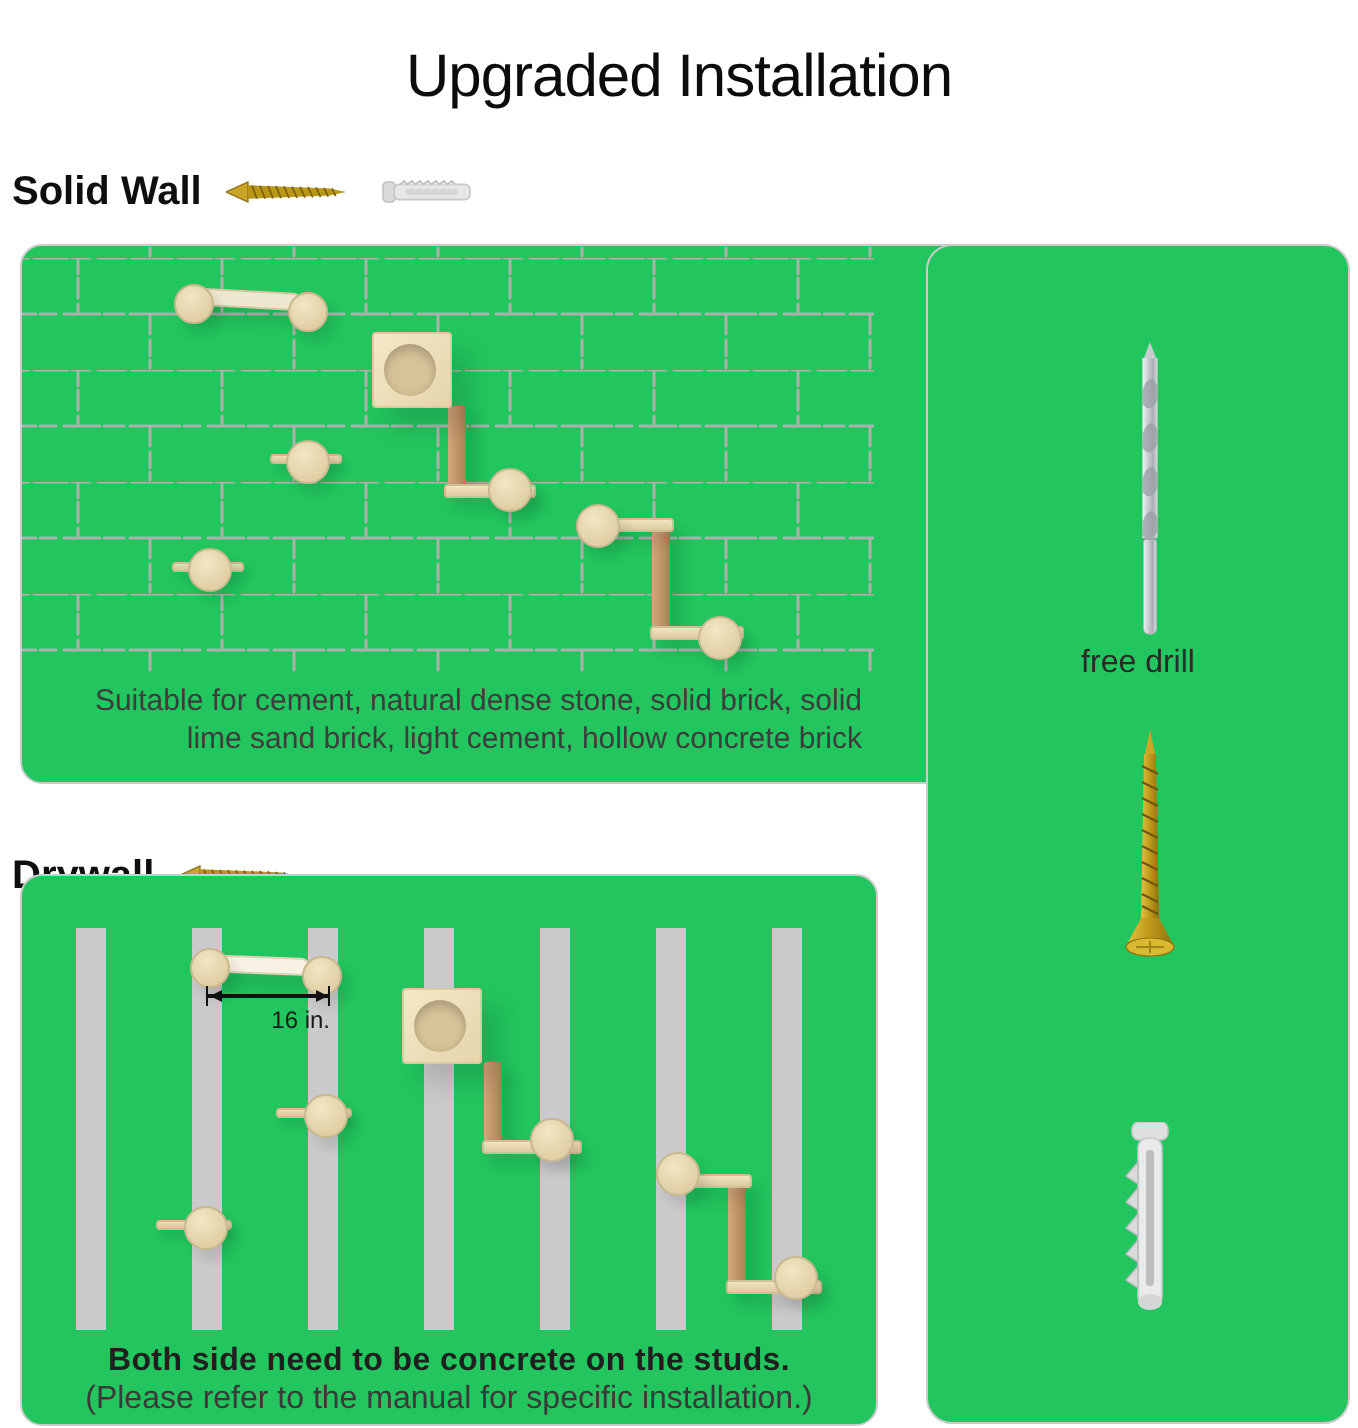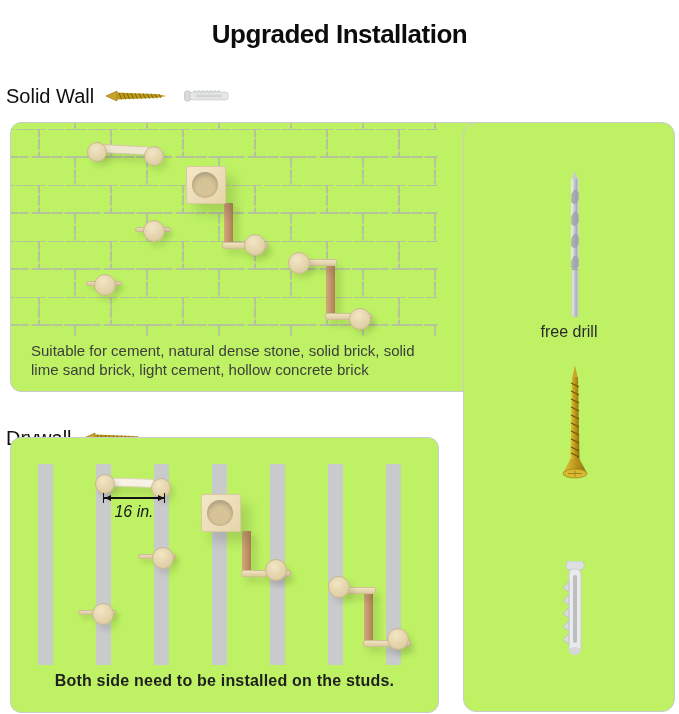--- a/index.html
+++ b/index.html
@@ -1,36 +1,36 @@
 <!DOCTYPE html>
 <html style="--wood: #ecdfba; --wood-edge: #d0bf95; --pole: #bc8f63; --stud: #c9cacc; --brick-line: #b1b1b1; --panel-border: #cbcbcb; --gold: #bb9718; --metal: #c6c9ce; --text-dark: #0c0c0c; --text-body: #3d3d3d;"><head>
 <meta charset="utf-8">
 <style>
   html,body{margin:0;padding:0;background:#fff;}
   .canvas{position:relative;width:679px;height:714px;background:#fff;overflow:hidden;
           font-family:"Liberation Sans",sans-serif;color:#111;}
 
   
   .title{position:absolute;top:2px;left:0;width:100%;text-align:center;
-         font-size:26px;font-weight:700;letter-spacing:-0.5px;color:#0c0c0c;}
+         font-size:30px;font-weight:400;letter-spacing:-0.5px;color:#0c0c0c;}
   .subtitle{position:absolute;top:41px;left:0;width:100%;text-align:center;
             font-size:16px;font-weight:700;color:#1d1d1d;}
 
   
   .sec-head{position:absolute;display:flex;align-items:center;height:24px;}
-  .sec-title{font-size:20px;font-weight:400;color:#0f0f0f;white-space:nowrap;}
+  .sec-title{font-size:20px;font-weight:700;color:#0f0f0f;white-space:nowrap;}
   .sw-head{left:6px;top:84px;}
   .dw-head{left:6px;top:426px;}
   .hw-head{left:467px;top:84px;}
   .sec-head svg{margin-left:12px;flex:none;}
 
   
-  .panel{position:absolute;background:#bef264;border:1.5px solid var(--panel-border,#cbcbcb);
+  .panel{position:absolute;background:#22c55e;border:1.5px solid var(--panel-border,#cbcbcb);
          border-radius:11px;overflow:hidden;box-sizing:border-box;}
-  .solid-panel{left:10px;top:122px;width:509px;height:270px;}
+  .solid-panel{left:10px;top:122px;width:509px;height:270px;text-align:right;}
   .drywall-panel{left:10px;top:437px;width:429px;height:276px;}
   .hw-panel{left:463px;top:122px;width:212px;height:590px;border-radius:13px;}
 
   .bricks{position:absolute;left:0;top:0;opacity:.95;}
 
   .stud{position:absolute;top:26px;height:201px;width:15px;background:var(--stud,#c9cacc);}
 
   
   .disc{position:absolute;width:20px;height:20px;border-radius:50%;
         background:radial-gradient(circle at 40% 32%,#f2e6c4,#dfcda2 78%,#d2bf93);
@@ -57,21 +57,21 @@
 
   
   .dim{position:absolute;height:10px;z-index:6;}
   .dim i{display:block;}
   .dim .shaft{position:absolute;left:1px;right:1px;top:4.4px;height:1.2px;background:#111;}
   .dim .tick{position:absolute;top:0;width:1.3px;height:10px;background:#111;}
   .dim .tick.l{left:0;}.dim .tick.r{right:0;}
   .dim .ah{position:absolute;top:2px;width:0;height:0;border-top:3px solid transparent;border-bottom:3px solid transparent;}
   .dim .ah.l{left:1.5px;border-right:6px solid #111;}
   .dim .ah.r{right:1.5px;border-left:6px solid #111;}
-  .dim-label{position:absolute;text-align:center;font-size:16px;color:#1a1a1a;z-index:6;font-style:italic;}
+  .dim-label{position:absolute;text-align:right;font-size:12px;color:#1a1a1a;z-index:6;}
 
   
   .caption{position:absolute;left:20px;top:219px;width:400px;margin:0;
            font-size:15px;line-height:1.25;color:var(--text-body,#3d3d3d);}
   .note1{position:absolute;left:0;top:234px;width:100%;margin:0;text-align:center;
          font-size:16px;font-weight:700;letter-spacing:.2px;color:#1f1f1f;}
   .note2{position:absolute;left:0;top:253px;width:100%;margin:0;text-align:center;
          font-size:16px;color:#3a3a3a;}
 
   
@@ -202,21 +202,22 @@
     <div class="pole" style="left:231px;top:93px;height:40px"></div>
     <div class="plank" style="left:230px;top:132px;width:50px"></div>
     <div class="disc" style="left:254px;top:121px"></div>
 
     <div class="plank" style="left:329px;top:149px;width:36px"></div>
     <div class="disc" style="left:317px;top:138px"></div>
     <div class="pole" style="left:353px;top:155px;height:49px"></div>
     <div class="plank" style="left:352px;top:202px;width:48px"></div>
     <div class="disc" style="left:376px;top:190px"></div>
 
-    <p class="note1">Both side need to be installed on the studs.</p>
+    <p class="note1">Both side need to be concrete on the studs.</p>
+    <p class="note2">(Please refer to the manual for specific installation.)</p>
   </section>
 
   <aside class="panel hw-panel">
     <svg class="hw-item" style="left:100px;top:48px" width="22" height="150" viewBox="0 0 22 150">
       <polygon points="11,0 14.8,10 7.2,10" fill="#c7cacf"></polygon>
       <rect x="7.2" y="8" width="7.6" height="90" fill="url(#met)"></rect>
       <path d="M7.2,24 Q11,14 14.8,22 L14.8,29 Q11,36 7.2,31 Z" fill="#999ea5" opacity="0.75"></path>
       <path d="M7.2,46 Q11,36 14.8,44 L14.8,51 Q11,58 7.2,53 Z" fill="#999ea5" opacity="0.75"></path>
       <path d="M7.2,68 Q11,58 14.8,66 L14.8,73 Q11,80 7.2,75 Z" fill="#999ea5" opacity="0.75"></path>
       <path d="M7.2,90 Q11,80 14.8,88 L14.8,95 Q11,100 7.2,97 Z" fill="#999ea5" opacity="0.75"></path>

